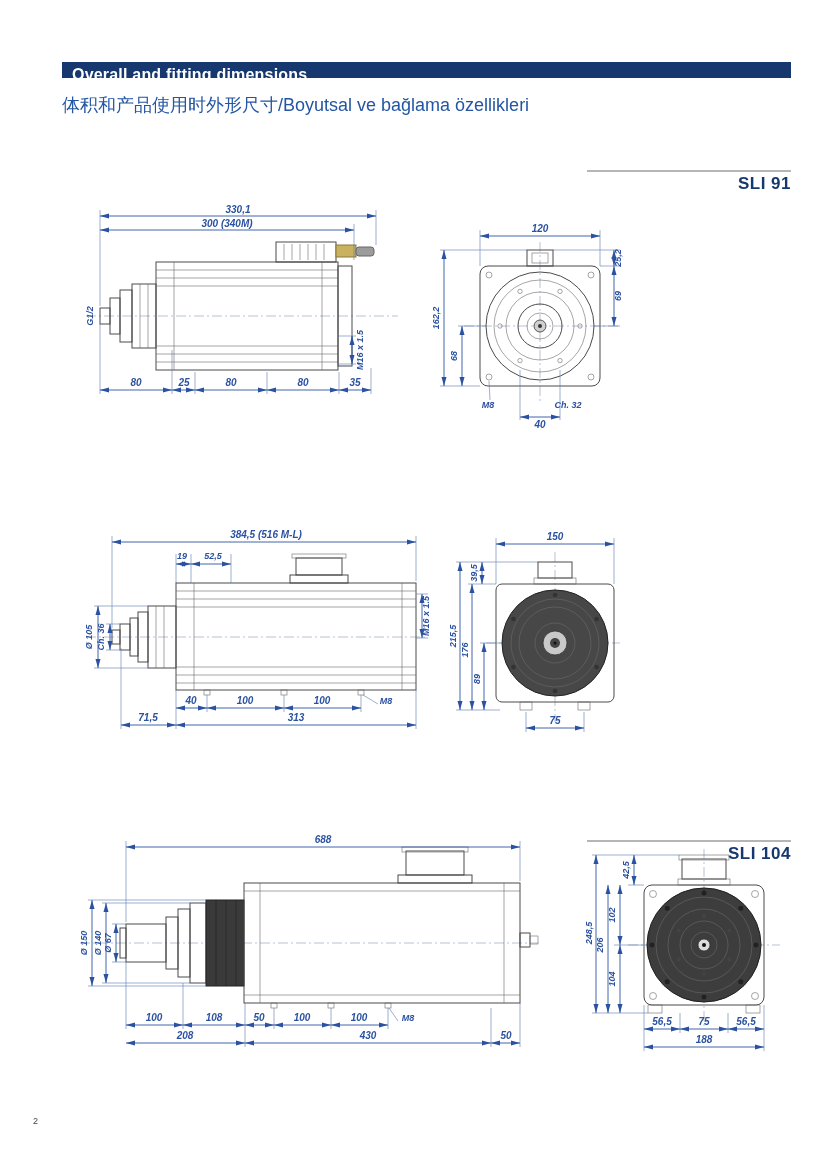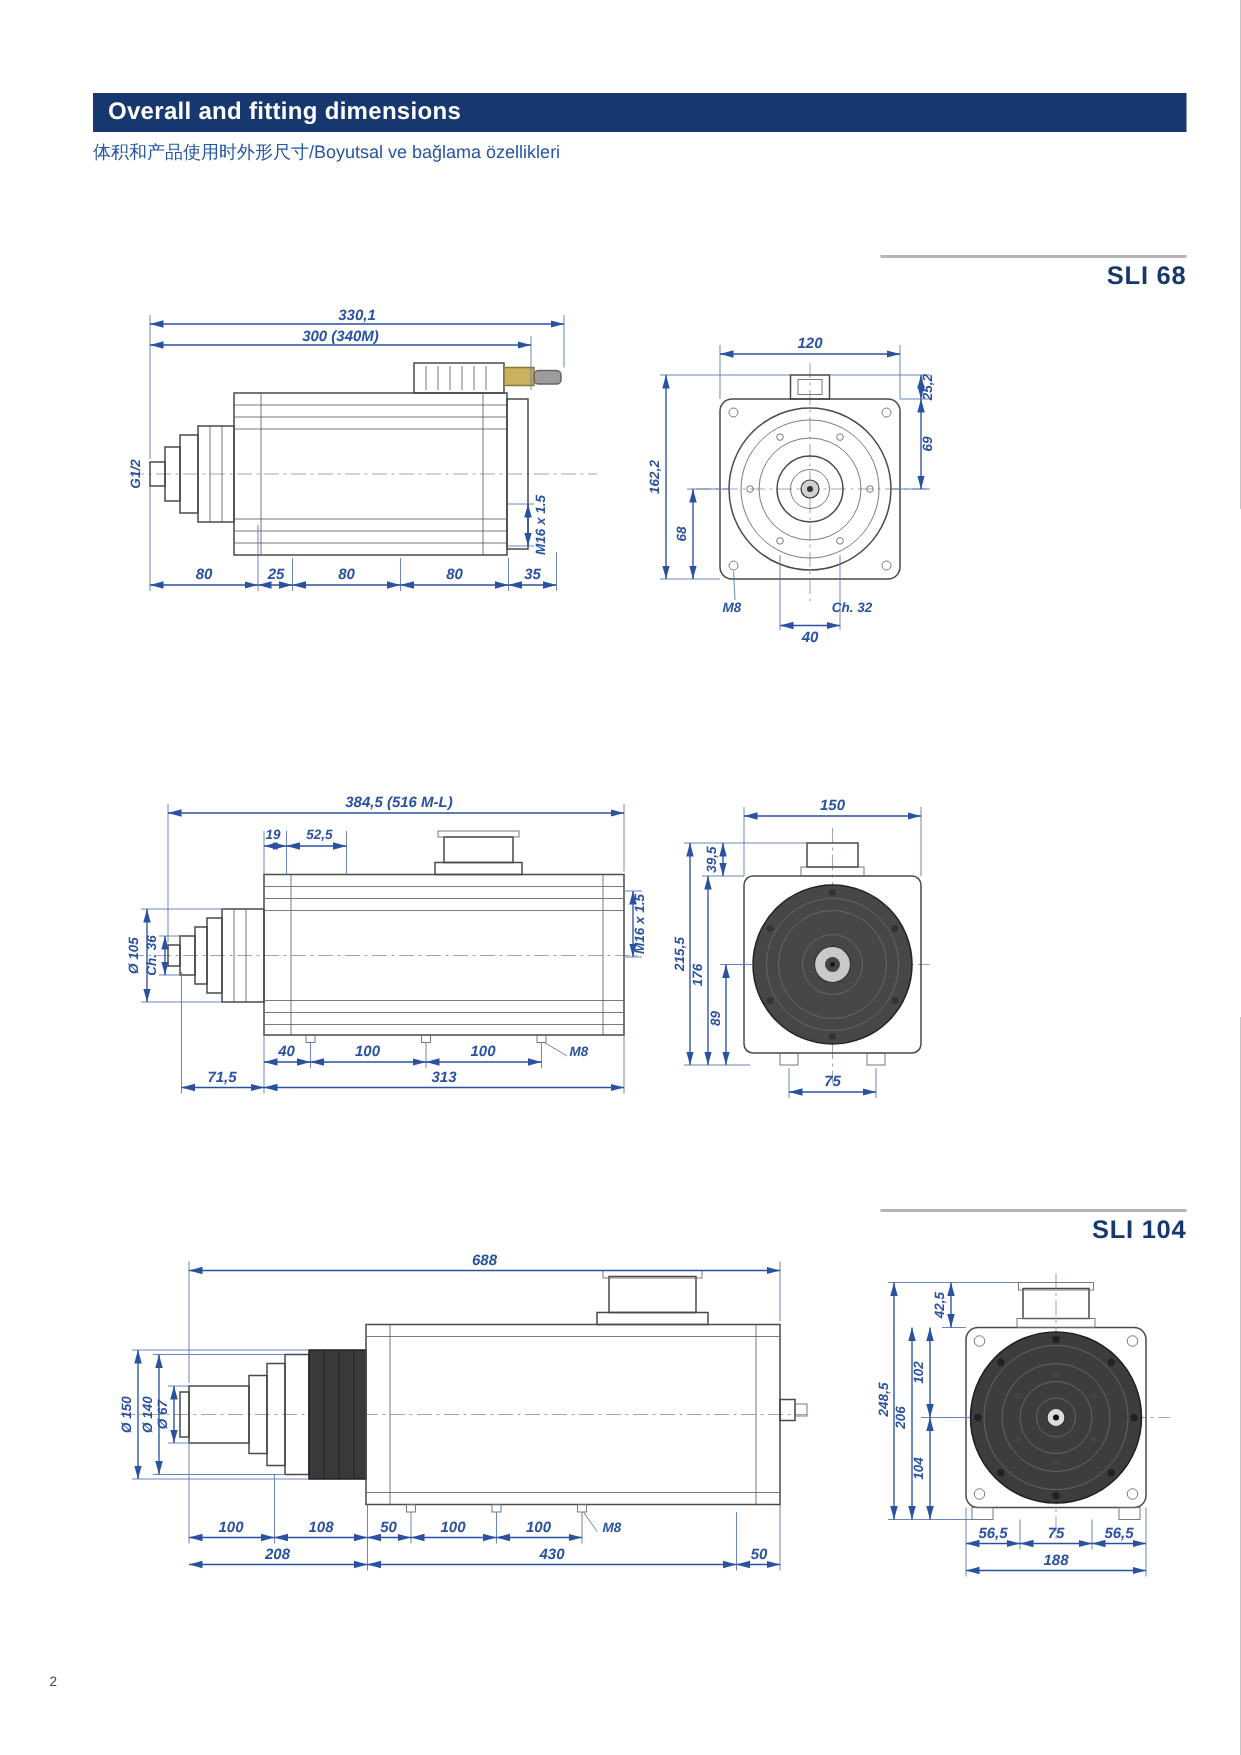--- a/index.html
+++ b/index.html
@@ -1,45 +1,45 @@
 <!DOCTYPE html>
 <html><head>
 <meta charset="utf-8">
 <style>
   * { margin:0; padding:0; box-sizing:border-box; }
   html,body { background:#9a9a9a; }
   body { font-family:"Liberation Sans", sans-serif; }
   .page { position:relative; width:827px; height:1170px; background:#ffffff; margin:0 auto; overflow:hidden; }
-  .header-bar { position:absolute; left:62px; top:62px; width:729px; height:26px; background:#16386e; color:#ffffff;
+  .header-bar { position:absolute; left:62px; top:62px; width:729px; height:16px; background:#16386e; color:#ffffff;
                 font-size:16px; font-weight:bold; line-height:26px; padding-left:10px; letter-spacing:.2px; }
-  .subtitle { position:absolute; left:62px; top:93px; color:#2456a4; font-size:12px; }
+  .subtitle { position:absolute; left:62px; top:93px; color:#2456a4; font-size:18px; }
   .model-label { position:absolute; width:204px; right:36px; border-top:2px solid #b5b5b5; color:#16386e;
                  font-weight:bold; font-size:17px; text-align:right; padding-top:2px; letter-spacing:.5px; }
-  .lbl68 { top:170px; } .lbl89 { top:488px; } .lbl104 { top:806px; }
+  .lbl68 { top:170px; } .lbl89 { top:488px; } .lbl104 { top:840px; }
   .pagenum { position:absolute; left:33px; top:1116px; font-size:9px; color:#444; }
   svg.draw { position:absolute; overflow:visible; }
   .dtxt  { fill:#2b52a0; font:italic bold 10px "Liberation Sans", sans-serif; }
   .dtxt9 { fill:#2b52a0; font:italic bold 9px "Liberation Sans", sans-serif; }
   .dim { stroke:#2b52a0; stroke-width:0.9; fill:none; }
   .ext { stroke:#5b79b4; stroke-width:0.6; fill:none; }
   .ln  { stroke:#4a4a4a; stroke-width:1; fill:none; }
   .ln6 { stroke:#6a6a6a; stroke-width:0.6; fill:none; }
   .cl  { stroke:#9aa7c0; stroke-width:0.7; stroke-dasharray:10 3 2 3; fill:none; }
 </style>
 </head>
 <body>
 
 <div class="page">
 
   <div class="header-bar">
     <span>Overall and fitting dimensions</span>
   </div>
   <div class="subtitle">体积和产品使用时外形尺寸/Boyutsal ve bağlama özellikleri</div>
 
-  <div class="model-label lbl68">SLI 68</div>
+  <div class="model-label lbl68">SLI 91</div>
   <div class="model-label lbl104">SLI 104</div>
 
   <svg class="draw" style="left:86px; top:200px;" width="320" height="215" viewBox="0 0 320 215">
     <defs>
       <marker id="m68s" markerWidth="9" markerHeight="6" refX="9" refY="3" orient="auto-start-reverse" markerUnits="userSpaceOnUse">
         <path d="M9,3 L0,0.5 L0,5.5 Z" fill="#2b52a0"></path>
       </marker>
     </defs>
     <line class="cl" x1="0" y1="116" x2="312" y2="116"></line>
 

